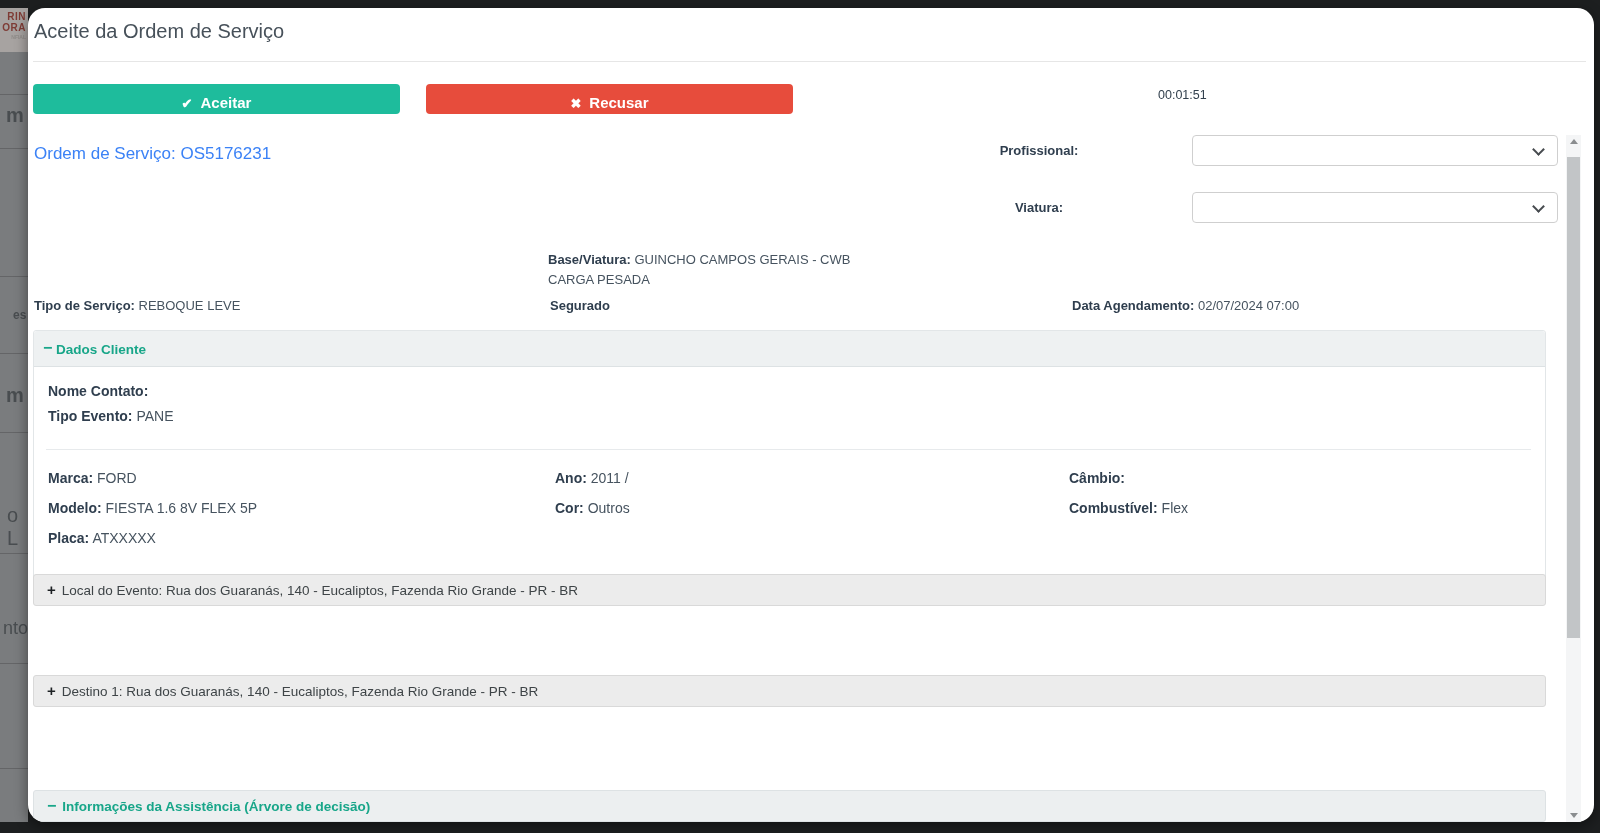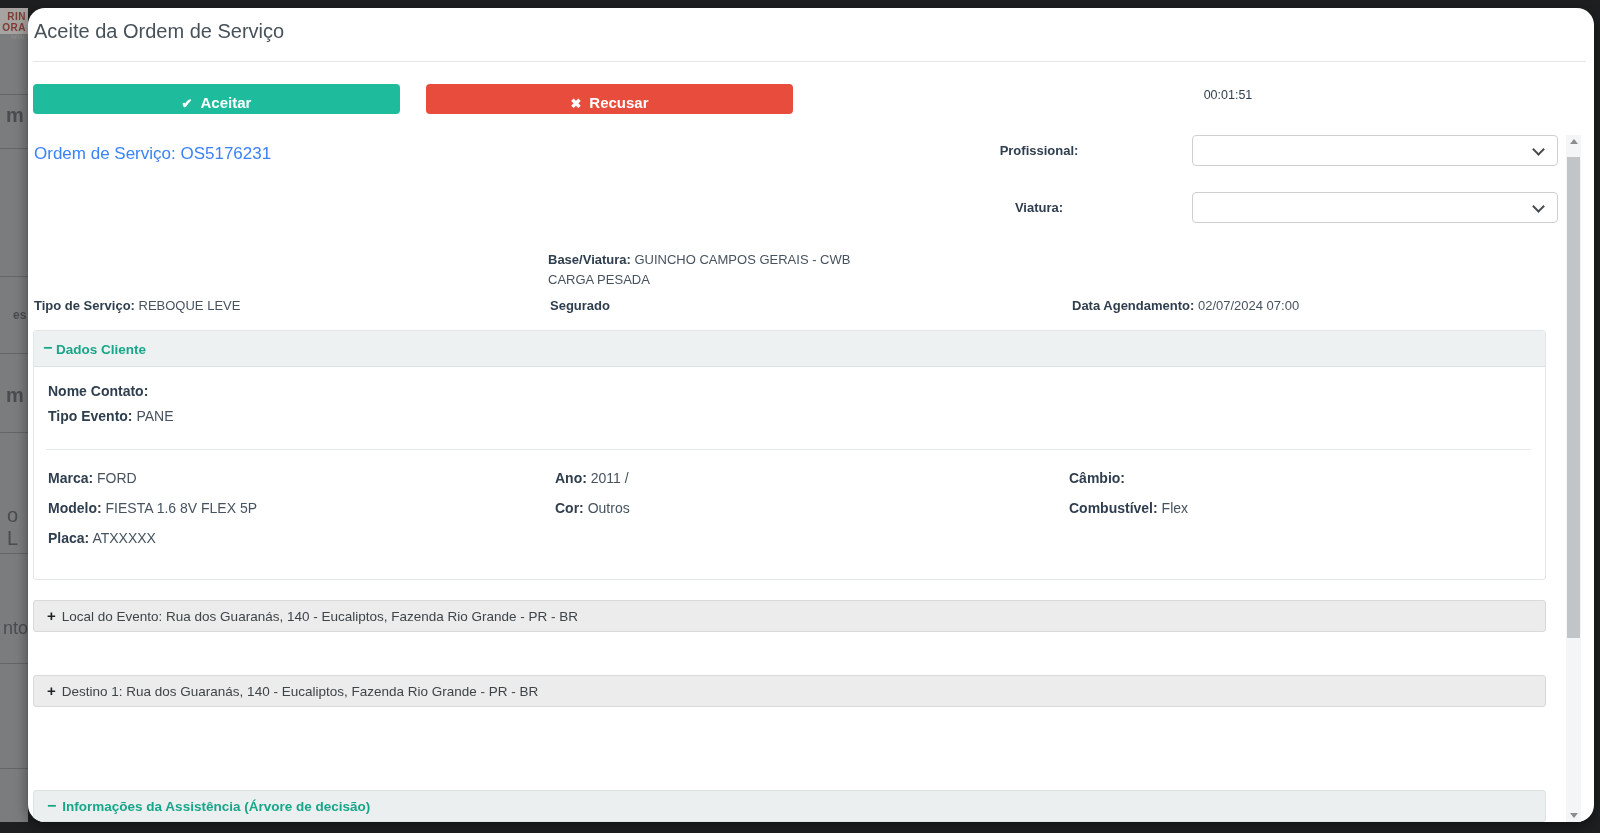--- a/index.html
+++ b/index.html
@@ -3,21 +3,21 @@
 <meta charset="utf-8">
 <style>
   * { margin:0; padding:0; box-sizing:border-box; }
   html,body { width:1600px; height:833px; overflow:hidden; }
   body { background:#1d1f20; font-family:"Liberation Sans", sans-serif; }
   .page { position:relative; width:1600px; height:833px; }
 
   
   .bg-left { position:absolute; left:0; top:8px; width:28px; height:814px;
              background:#7a7c7e; overflow:hidden; }
-  .bg-logo { position:absolute; left:0; top:0; width:28px; height:26px;
+  .bg-logo { position:absolute; left:0; top:0; width:28px; height:44px;
              background:#a7a3a1; padding-top:3px; }
   .logo-line { text-align:right; padding-right:2px; font-weight:bold;
                color:#7e3b35; font-size:10px; line-height:11px; letter-spacing:.5px; }
   .logo-line.l3 { font-size:5px; color:#8f8b88; line-height:8px; letter-spacing:0; }
   .bg-sep { position:absolute; left:0; width:28px; height:1px; background:rgba(0,0,0,.18); }
   .frag { position:absolute; color:#494d50; font-weight:bold; }
   .f1 { left:6px;  top:96px;  font-size:20px; }
   .f2 { left:13px; top:300px; font-size:12px; }
   .f3 { left:6px;  top:376px; font-size:20px; }
   .f4 { left:7px;  top:496px; font-size:20px; font-weight:normal; }
@@ -33,21 +33,21 @@
   .header-divider { position:absolute; left:5px; right:8px; top:53px; height:1px;
                     background:#e6e6e6; }
 
   .btn { position:absolute; top:76px; height:30px; border:none; border-radius:4px;
          color:#fff; font-weight:bold; font-size:15px; text-align:center;
          line-height:38px; cursor:pointer; font-family:"Liberation Sans",sans-serif; }
   .btn .btn-icon { font-size:13px; margin-right:8px; }
   .btn-accept { left:5px;   width:367px; background:#1ebc9c; }
   .btn-refuse { left:398px; width:367px; background:#e74c3c; }
 
-  .timer { position:absolute; left:1130px; top:80px; width:140px; text-align:center;
+  .timer { position:absolute; left:1130px; top:80px; width:140px; text-align:left;
            font-size:12.5px; color:#33414e; }
 
   .order-line { position:absolute; left:6px; top:136px; font-size:17px; color:#3b82f6; }
 
   .form-label { position:absolute; width:222px; text-align:center; font-size:13px;
                 font-weight:bold; color:#2f3e4e; left:900px; line-height:31px; }
   .lbl-prof { top:127px; }
   .lbl-viat { top:184px; }
   .select { position:absolute; left:1164px; width:366px; height:31px;
             border:1px solid #cfcfcf; border-radius:4px; background:#fff;
@@ -91,21 +91,21 @@
   .p-cor     { left:521px;  top:170px; }
   .p-cambio  { left:1035px; top:140px; }
   .p-comb    { left:1035px; top:170px; }
 
   
   .collapse-bar { position:absolute; left:5px; width:1513px; height:32px;
                   background:#ececec; border:1px solid #d9d9d9; border-radius:3px;
                   cursor:pointer; line-height:30px; padding-left:13px;
                   font-size:13.5px; color:#3e4447; white-space:nowrap; overflow:hidden; }
   .collapse-bar .cb-icon { font-weight:bold; color:#1d2124; margin-right:6px; font-size:15px; }
-  .bar-local   { top:592px; }
+  .bar-local   { top:566px; }
   .bar-destino { top:667px; }
   .bar-assist  { top:782px; height:32px; background:#eceff0; border-color:#dde2e4; }
   .bar-assist .cb-icon { color:#18a689; font-size:16px; }
   .bar-assist .cb-text { color:#18a689; font-weight:bold; }
 
   
   .scrollbar { position:absolute; left:1538px; top:127px; width:15px; height:687px;
                background:#f4f5f6; }
   .sb-btn { position:absolute; left:0; width:15px; height:15px; cursor:pointer; }
   .sb-up   { top:0; }

